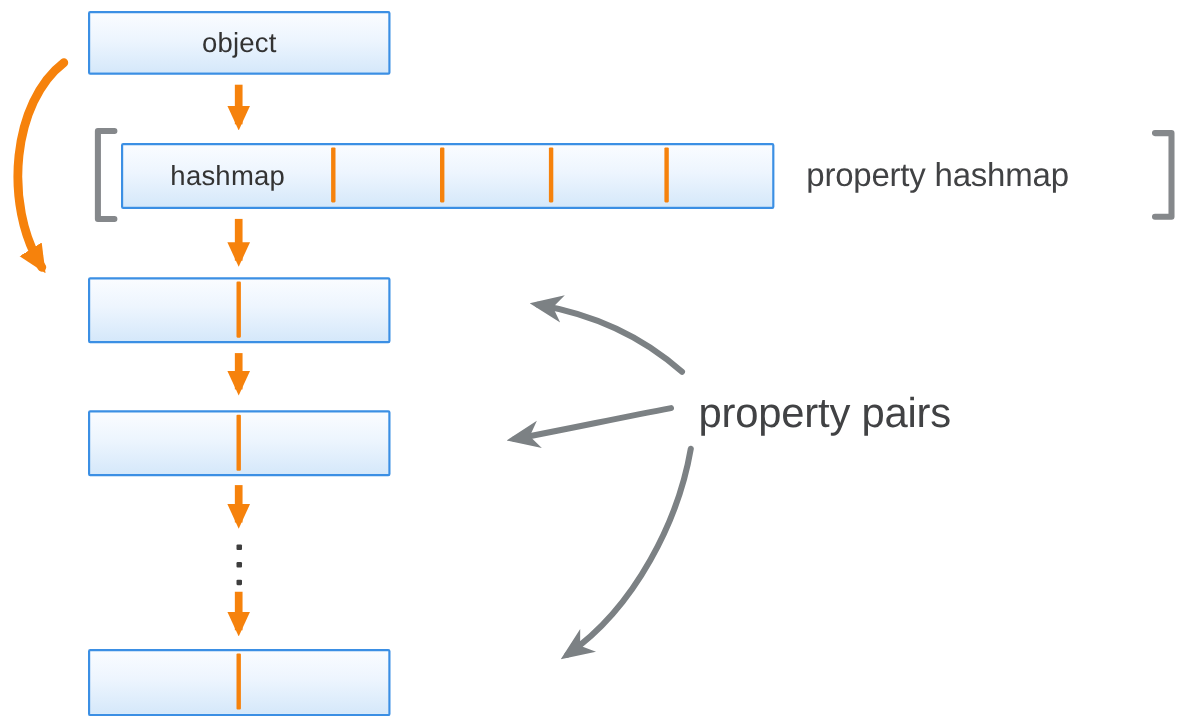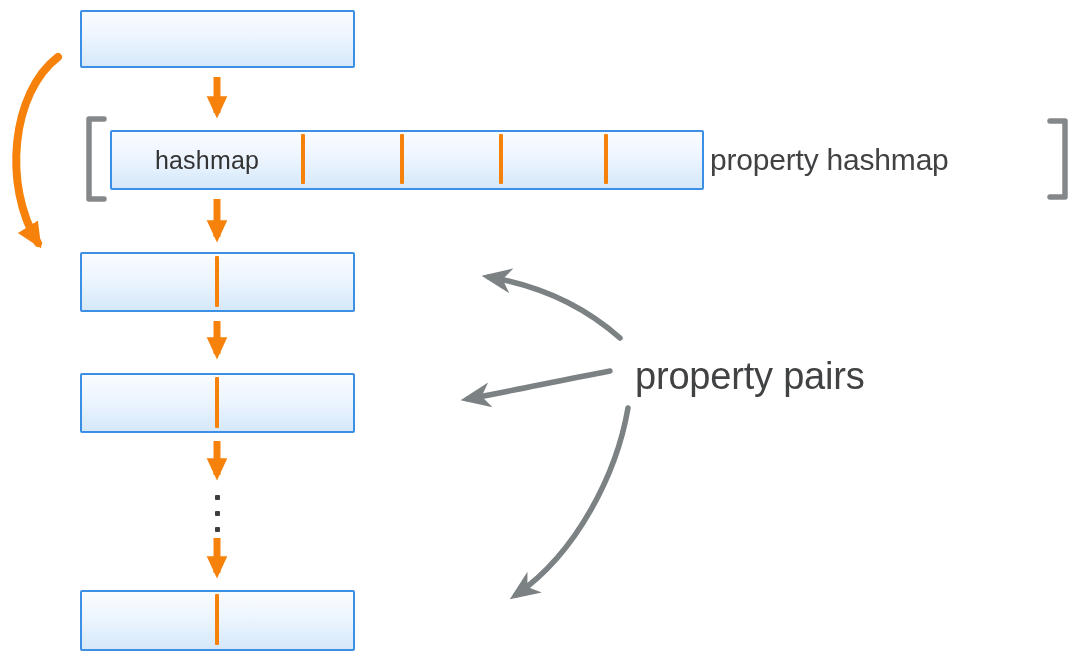--- a/index.html
+++ b/index.html
@@ -53,30 +53,31 @@
     width: 1078px; height: 656px;
     pointer-events: none;
   }
 </style>
 </head>
 <body>
 
 <div id="canvas">
 
   <div class="box" style="left:80px; top:10px; width:275px; height:58px;"></div>
+  <div class="box-label" style="left:82px; top:12px; width:271px; height:54px;">object</div>
 
   <div class="box" style="left:110px; top:130px; width:594px; height:60px;"></div>
   <div class="box-label" style="left:112px; top:132px; width:190px; height:56px;">hashmap</div>
 
   <div class="tick" style="left:301px; top:134px; height:50px;"></div>
   <div class="tick" style="left:400px; top:134px; height:50px;"></div>
   <div class="tick" style="left:499px; top:134px; height:50px;"></div>
   <div class="tick" style="left:604px; top:134px; height:50px;"></div>
 
-  <div class="caption" style="left:710px; top:143px;text-align:right;">property hashmap</div>
+  <div class="caption" style="left:733px; top:143px;text-align:right;">property hashmap</div>
 
   <div class="box" style="left:80px; top:252px; width:275px; height:60px;"></div>
   <div class="tick" style="left:215px; top:256px; height:51px;"></div>
 
   <div class="box" style="left:80px; top:373px; width:275px; height:60px;"></div>
   <div class="tick" style="left:215px; top:377px; height:51px;"></div>
 
   <div class="box" style="left:80px; top:590px; width:275px; height:61px;"></div>
   <div class="tick" style="left:215px; top:594px; height:51px;"></div>
 

